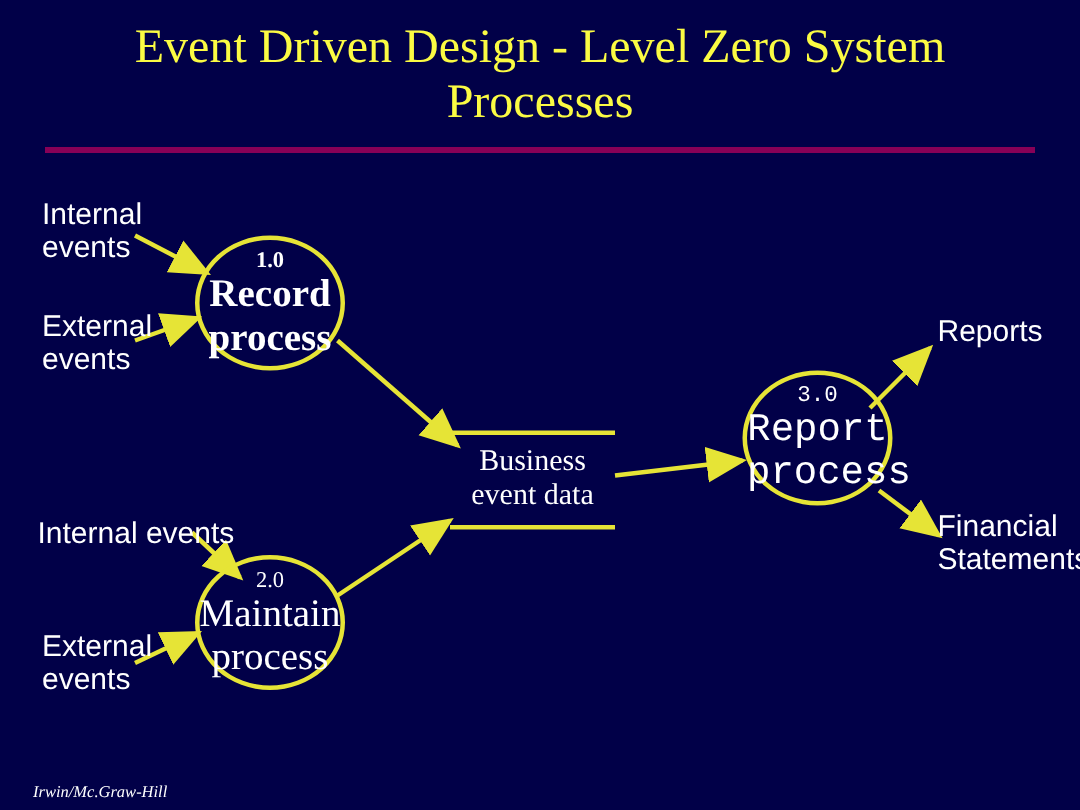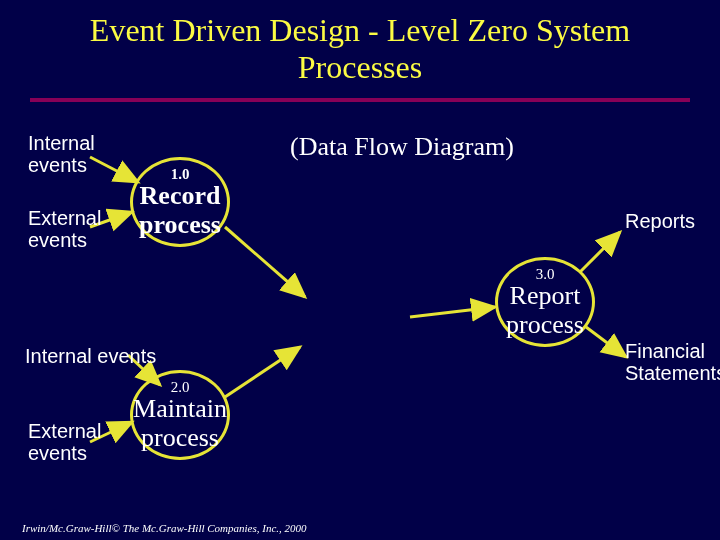--- a/index.html
+++ b/index.html
@@ -96,21 +96,20 @@
       <line x1="128" y1="253" x2="160" y2="283"></line>
       <line x1="90" y1="340" x2="132" y2="320"></line>
       <line x1="225" y1="125" x2="305" y2="195"></line>
       <line x1="225" y1="295" x2="300" y2="245"></line>
       <line x1="410" y1="215" x2="495" y2="205"></line>
       <line x1="580" y1="170" x2="620" y2="130"></line>
       <line x1="586" y1="225" x2="626" y2="255"></line>
     </g>
   </svg>
 
-  <div class="subtitle" style="left:290px; top:30px;">(Data Flow Diagram)</div>
 
   <div class="label" style="left:28px; top:30px; white-space:pre-line;">Internal
 events</div>
   <div class="label" style="left:28px; top:105px; white-space:pre-line;">External
 events</div>
   <div class="label" style="left:25px; top:243px;">Internal events</div>
   <div class="label" style="left:28px; top:318px; white-space:pre-line;">External
 events</div>
   <div class="label" style="left:625px; top:108px;">Reports</div>
   <div class="label" style="left:625px; top:238px; white-space:pre-line;">Financial
@@ -121,25 +120,26 @@
     <span class="pname">Record
 process</span>
   </div>
 
   <div class="process" style="left:130px; top:268px; width:100px; height:90px;">
     <span class="pid">2.0</span>
     <span class="pname">Maintain
 process</span>
   </div>
 
-  <div class="process" style="left:495px; top:155px; width:100px; height:90px;">
+  <div class="process" style="left:495px; top:145px; width:100px; height:90px;font-family:Liberation Mono, monospace;">
     <span class="pid">3.0</span>
     <span class="pname">Report
 process</span>
   </div>
 
+  <div class="datastore" style="left:300px; top:185px; width:110px; white-space:pre-line;">Business
+event data</div>
 
 </div>
 
 <div class="footer">
   <span>Irwin/Mc.Graw-Hill</span>
-  <span>© The Mc.Graw-Hill Companies, Inc., 2000</span>
 </div>
 
 </body></html>

